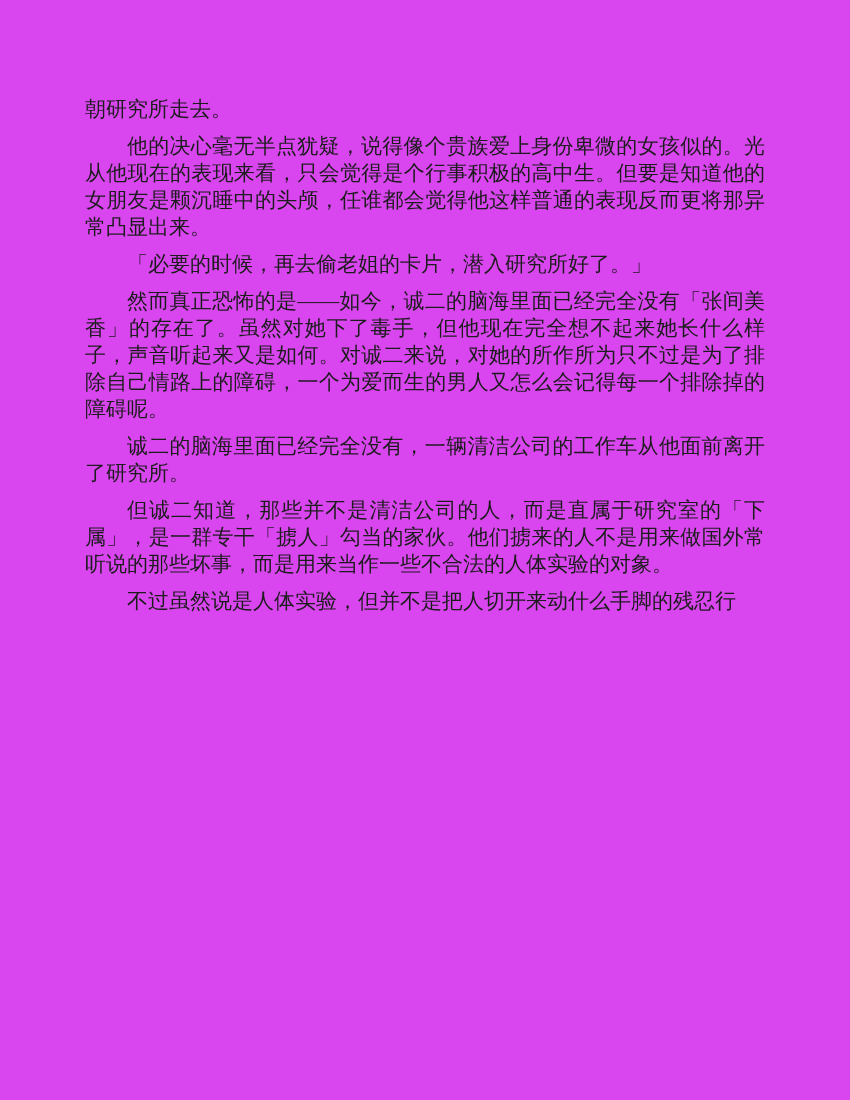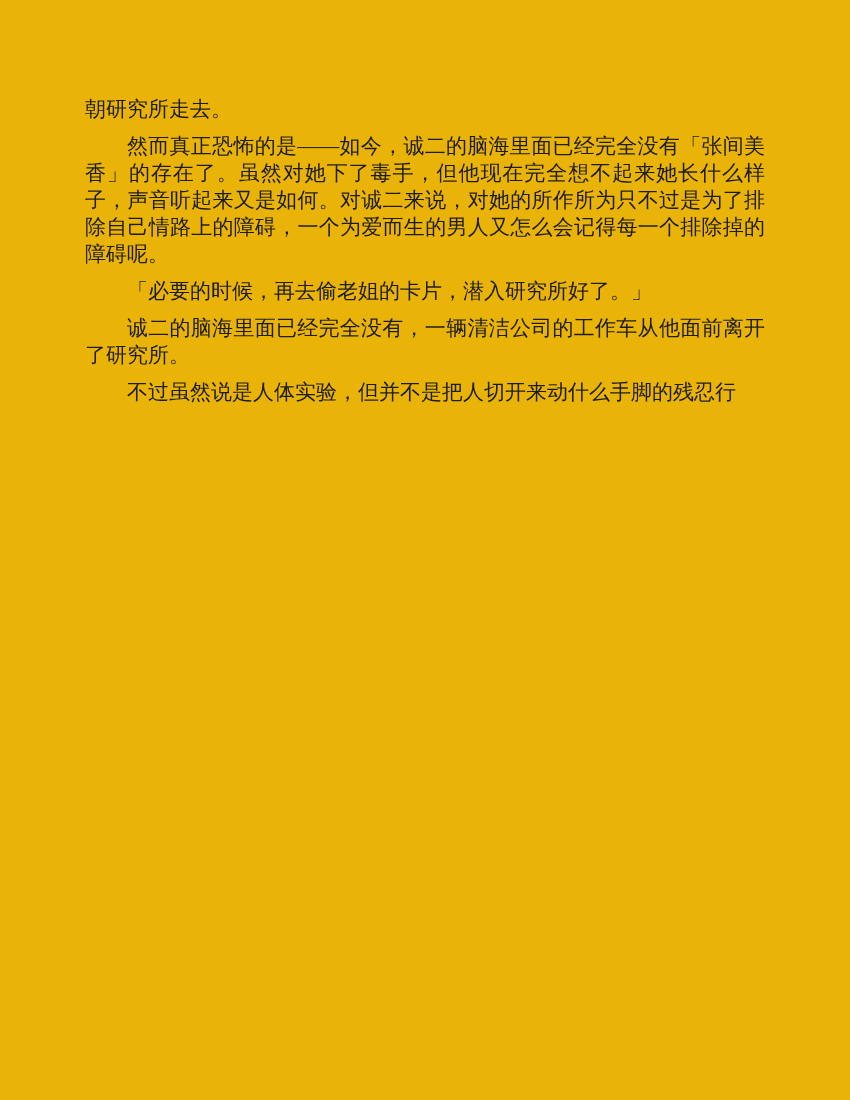--- a/index.html
+++ b/index.html
@@ -10,21 +10,21 @@
     width: 850px;
     height: 1100px;
     background: #ffffff;
     overflow: hidden;
   }
   .page {
     box-sizing: border-box;
     width: 850px;
     height: 1100px;
     padding: 96px 85px 0 85px;
-    background: #eab308;
+    background: #d946ef;
   }
   .text-block {
     width: 680px;
     font-family: "Liberation Serif", "DejaVu Serif", serif;
     font-size: 21px;
     line-height: 27px;
     color: #1c1c1c;
     text-align: justify;
     text-justify: inter-character;
   }
@@ -37,18 +37,20 @@
   .text-block p.no-indent {
     text-indent: 0;
   }
 </style>
 </head>
 <body>
 
 <div class="page">
   <div class="text-block">
     <p class="no-indent">朝研究所走去。</p>
+    <p>他的决心毫无半点犹疑，说得像个贵族爱上身份卑微的女孩似的。光从他现在的表现来看，只会觉得是个行事积极的高中生。但要是知道他的女朋友是颗沉睡中的头颅，任谁都会觉得他这样普通的表现反而更将那异常凸显出来。</p>
+    <p>「必要的时候，再去偷老姐的卡片，潜入研究所好了。」</p>
     <p>然而真正恐怖的是——如今，诚二的脑海里面已经完全没有「张间美香」的存在了。虽然对她下了毒手，但他现在完全想不起来她长什么样子，声音听起来又是如何。对诚二来说，对她的所作所为只不过是为了排除自己情路上的障碍，一个为爱而生的男人又怎么会记得每一个排除掉的障碍呢。</p>
-    <p>「必要的时候，再去偷老姐的卡片，潜入研究所好了。」</p>
     <p>诚二的脑海里面已经完全没有，一辆清洁公司的工作车从他面前离开了研究所。</p>
+    <p>但诚二知道，那些并不是清洁公司的人，而是直属于研究室的「下属」，是一群专干「掳人」勾当的家伙。他们掳来的人不是用来做国外常听说的那些坏事，而是用来当作一些不合法的人体实验的对象。</p>
     <p>不过虽然说是人体实验，但并不是把人切开来动什么手脚的残忍行</p>
   </div>
 </div>
 
 </body></html>

